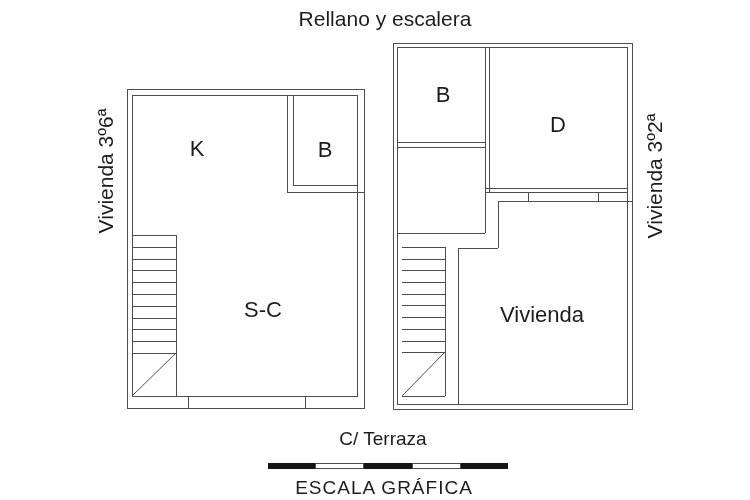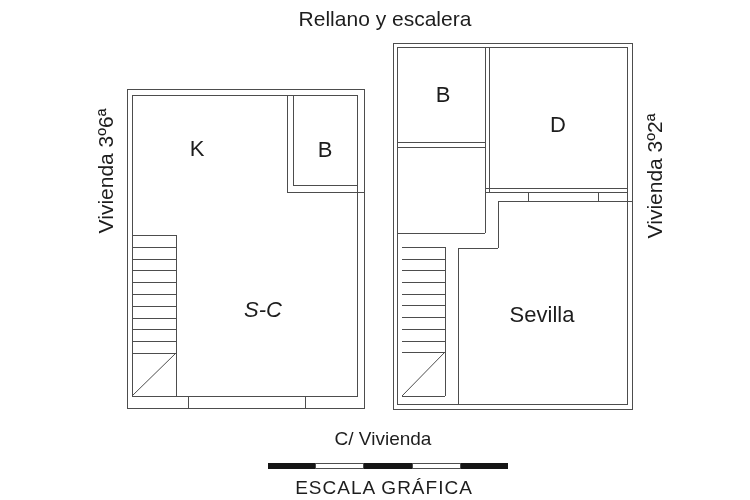--- a/index.html
+++ b/index.html
@@ -46,21 +46,21 @@
   <div class="ln h" style="left:132px;top:353px;width:44px;"></div>
   <svg class="diag" style="left:132px;top:353px;" width="44" height="43">
     <line x1="0" y1="43" x2="44" y2="0" stroke="#4d4d4d" stroke-width="1"></line>
   </svg>
 
   <div class="ln v" style="left:188px;top:396px;height:12px;"></div>
   <div class="ln v" style="left:305px;top:396px;height:12px;"></div>
 
   <div class="lbl room" style="left:167px;top:136px;width:60px;">K</div>
   <div class="lbl room" style="left:295px;top:137px;width:60px;">B</div>
-  <div class="lbl room" style="left:223px;top:297px;width:80px;font-style:italic;">S-C</div>
+  <div class="lbl room" style="left:223px;top:297px;width:80px;">S-C</div>
 
   <div class="lbl rot" style="left:31px;top:159px;width:150px;">Vivienda 3º6ª</div>
 
   <div class="box" style="left:393px;top:43px;width:240px;height:367px;"></div>
   <div class="box" style="left:397px;top:47px;width:231px;height:358px;"></div>
 
   <div class="ln v" style="left:485px;top:47px;height:186px;"></div>
   <div class="ln v" style="left:489px;top:47px;height:145px;"></div>
 
   <div class="ln h" style="left:397px;top:142px;width:88px;"></div>
@@ -81,25 +81,25 @@
   <div class="steps-r" style="left:402px;top:247px;width:43px;height:106px;"></div>
   <div class="ln v" style="left:445px;top:247px;height:149px;"></div>
   <div class="ln h" style="left:402px;top:352px;width:43px;"></div>
   <div class="ln h" style="left:402px;top:396px;width:43px;"></div>
   <svg class="diag" style="left:402px;top:352px;" width="43" height="44">
     <line x1="0" y1="44" x2="43" y2="0" stroke="#4d4d4d" stroke-width="1"></line>
   </svg>
 
   <div class="lbl room" style="left:413px;top:82px;width:60px;">B</div>
   <div class="lbl room" style="left:528px;top:112px;width:60px;">D</div>
-  <div class="lbl room" style="left:482px;top:302px;width:120px;">Sevilla</div>
+  <div class="lbl room" style="left:482px;top:302px;width:120px;">Vivienda</div>
 
   <div class="lbl rot" style="left:580px;top:164px;width:150px;">Vivienda 3º2ª</div>
 
-  <div class="lbl street" style="left:323px;top:428px;width:120px;">C/ Vivienda</div>
+  <div class="lbl street" style="left:323px;top:428px;width:120px;">C/ Terraza</div>
 
   <div class="scalebar">
     <div class="sb-seg sb-black"></div>
     <div class="sb-seg sb-open"></div>
     <div class="sb-seg sb-black"></div>
     <div class="sb-seg sb-open"></div>
     <div class="sb-seg sb-black"></div>
   </div>
 
   <div class="lbl scale-label" style="left:264px;top:477px;width:240px;">ESCALA GRÁFICA</div>

